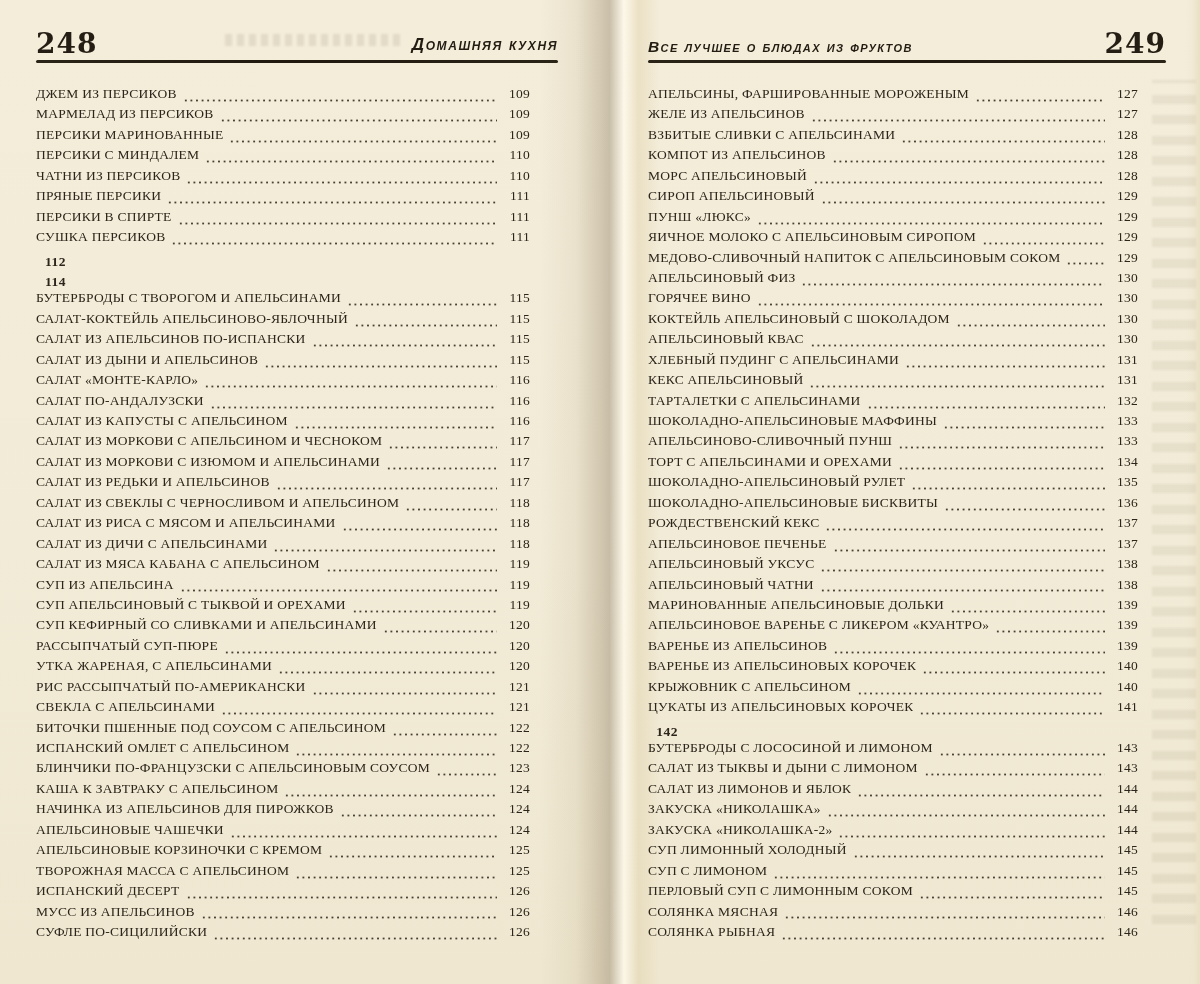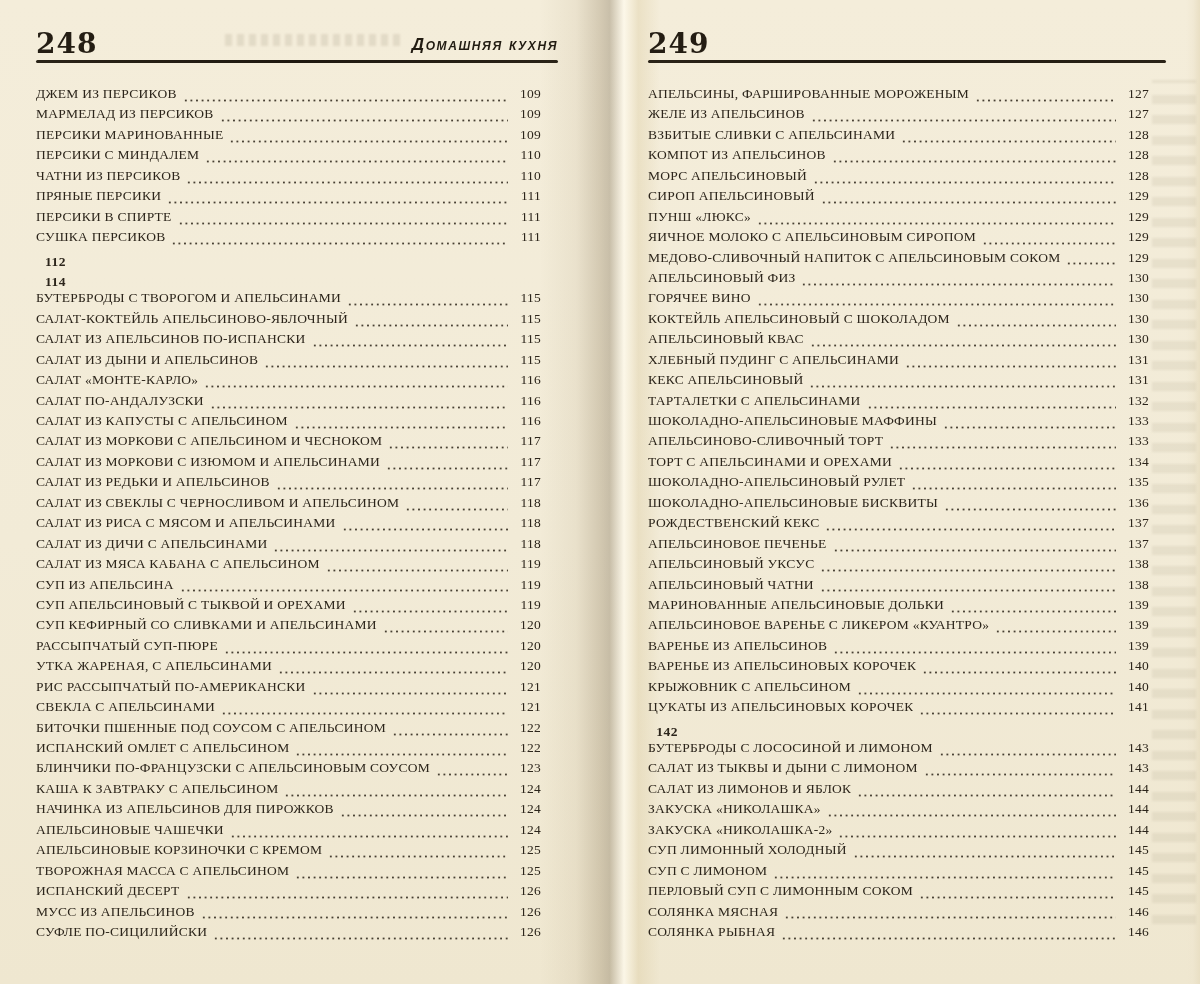--- a/index.html
+++ b/index.html
@@ -70,21 +70,21 @@
     color:#221c12;
     padding-bottom:3px;
     text-align:right;
   }
   .page-right .head-title{font-size:15.5px;letter-spacing:1.4px;}
   .head-rule{
     position:absolute;top:60px;left:0;right:0;height:3px;
     background:linear-gradient(90deg,#2a2317 0%, #1f1910 50%, #2a2317 100%);
     border-radius:2px;
   }
-  .entries{position:absolute;top:86px;left:0;right:5px;}
+  .entries{position:absolute;top:86px;left:0;right:16px;}
   .toc-row{
     display:flex;align-items:baseline;
     height:20.45px;
     font-size:13.5px;letter-spacing:0.25px;
     color:#2c251b;white-space:nowrap;
   }
   .toc-title{flex:0 1 auto;overflow:hidden;}
   .toc-leader{
     flex:1 1 0;align-self:stretch;min-width:8px;
     margin:0 3px 0 6px;
@@ -326,20 +326,21 @@
         <div class="toc-row">
           <span class="toc-title">СУФЛЕ ПО-СИЦИЛИЙСКИ</span>
           <span class="toc-leader"></span>
           <span class="toc-page">126</span>
         </div>
       </div>
   </div>
 
   <div class="page page-right">
     <div class="running-head">
+      <span class="head-title">Все лучшее о блюдах из фруктов</span>
       <span class="pagenum">249</span>
     </div>
     <div class="head-rule"></div>
     <div class="entries" id="right-entries">
         <div class="toc-row">
           <span class="toc-title">АПЕЛЬСИНЫ, ФАРШИРОВАННЫЕ МОРОЖЕНЫМ</span>
           <span class="toc-leader"></span>
           <span class="toc-page">127</span>
         </div>
         <div class="toc-row">
@@ -416,21 +417,21 @@
           <span class="toc-title">ТАРТАЛЕТКИ С АПЕЛЬСИНАМИ</span>
           <span class="toc-leader"></span>
           <span class="toc-page">132</span>
         </div>
         <div class="toc-row">
           <span class="toc-title">ШОКОЛАДНО-АПЕЛЬСИНОВЫЕ МАФФИНЫ</span>
           <span class="toc-leader"></span>
           <span class="toc-page">133</span>
         </div>
         <div class="toc-row">
-          <span class="toc-title">АПЕЛЬСИНОВО-СЛИВОЧНЫЙ ТОРТ</span>
+          <span class="toc-title">АПЕЛЬСИНОВО-СЛИВОЧНЫЙ ПУНШ</span>
           <span class="toc-leader"></span>
           <span class="toc-page">133</span>
         </div>
         <div class="toc-row">
           <span class="toc-title">ТОРТ С АПЕЛЬСИНАМИ И ОРЕХАМИ</span>
           <span class="toc-leader"></span>
           <span class="toc-page">134</span>
         </div>
         <div class="toc-row">
           <span class="toc-title">ШОКОЛАДНО-АПЕЛЬСИНОВЫЙ РУЛЕТ</span>

